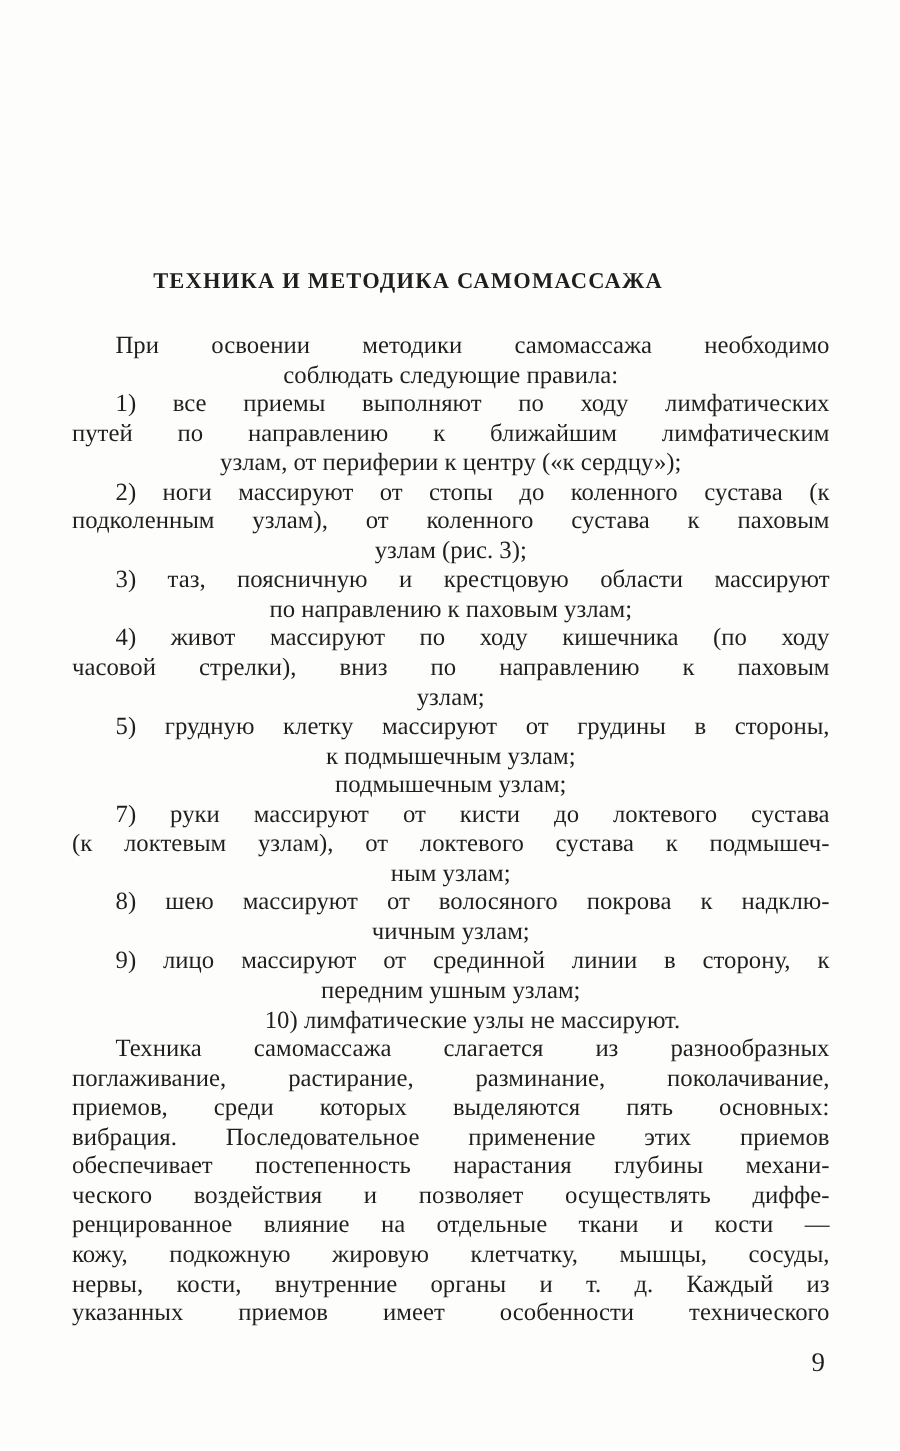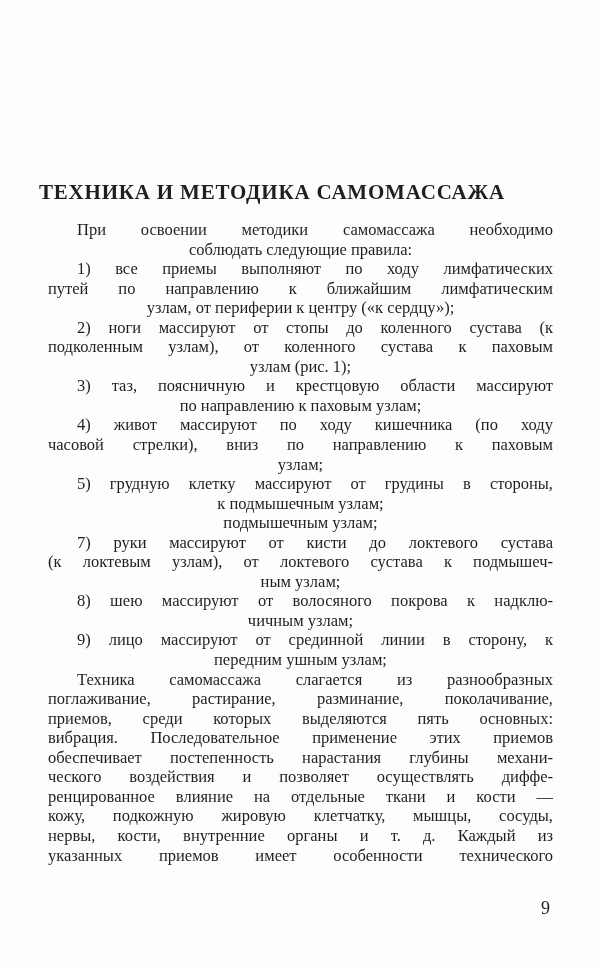--- a/index.html
+++ b/index.html
@@ -16,21 +16,21 @@
     color: #1f1f1f;
     overflow: hidden;
   }
   .heading {
     position: absolute;
     top: 180px;
     left: 0;
     width: 544px;
     text-align: center;
     font-weight: bold;
-    font-size: 21px;
+    font-size: 15px;
     letter-spacing: 0.8px;
     white-space: nowrap;
   }
   .body-text {
     position: absolute;
     top: 220px;
     left: 48px;
     width: 505px;
     font-size: 16.5px;
     line-height: 19.55px;
@@ -59,36 +59,37 @@
   <div class="heading">ТЕХНИКА И МЕТОДИКА САМОМАССАЖА</div>
 
   <div class="body-text">
       <div class="line justify indent">При освоении методики самомассажа необходимо</div>
       <div class="line">соблюдать следующие правила:</div>
       <div class="line justify indent">1) все приемы выполняют по ходу лимфатических</div>
       <div class="line justify">путей по направлению к ближайшим лимфатическим</div>
       <div class="line">узлам, от периферии к центру («к сердцу»);</div>
       <div class="line justify indent">2) ноги массируют от стопы до коленного сустава (к</div>
       <div class="line justify">подколенным узлам), от коленного сустава к паховым</div>
-      <div class="line">узлам (рис. 1);</div>
+      <div class="line">узлам (рис. 3);</div>
       <div class="line justify indent">3) таз, поясничную и крестцовую области массируют</div>
       <div class="line">по направлению к паховым узлам;</div>
       <div class="line justify indent">4) живот массируют по ходу кишечника (по ходу</div>
       <div class="line justify">часовой стрелки), вниз по направлению к паховым</div>
       <div class="line">узлам;</div>
       <div class="line justify indent">5) грудную клетку массируют от грудины в стороны,</div>
       <div class="line">к подмышечным узлам;</div>
       <div class="line">подмышечным узлам;</div>
       <div class="line justify indent">7) руки массируют от кисти до локтевого сустава</div>
       <div class="line justify">(к локтевым узлам), от локтевого сустава к подмышеч-</div>
       <div class="line">ным узлам;</div>
       <div class="line justify indent">8) шею массируют от волосяного покрова к надклю-</div>
       <div class="line">чичным узлам;</div>
       <div class="line justify indent">9) лицо массируют от срединной линии в сторону, к</div>
       <div class="line">передним ушным узлам;</div>
+      <div class="line indent">10) лимфатические узлы не массируют.</div>
       <div class="line justify indent">Техника самомассажа слагается из разнообразных</div>
       <div class="line justify">поглаживание, растирание, разминание, поколачивание,</div>
       <div class="line justify">приемов, среди которых выделяются пять основных:</div>
       <div class="line justify">вибрация. Последовательное применение этих приемов</div>
       <div class="line justify">обеспечивает постепенность нарастания глубины механи-</div>
       <div class="line justify">ческого воздействия и позволяет осуществлять диффе-</div>
       <div class="line justify">ренцированное влияние на отдельные ткани и кости —</div>
       <div class="line justify">кожу, подкожную жировую клетчатку, мышцы, сосуды,</div>
       <div class="line justify">нервы, кости, внутренние органы и т. д. Каждый из</div>
       <div class="line justify">указанных приемов имеет особенности технического</div>

